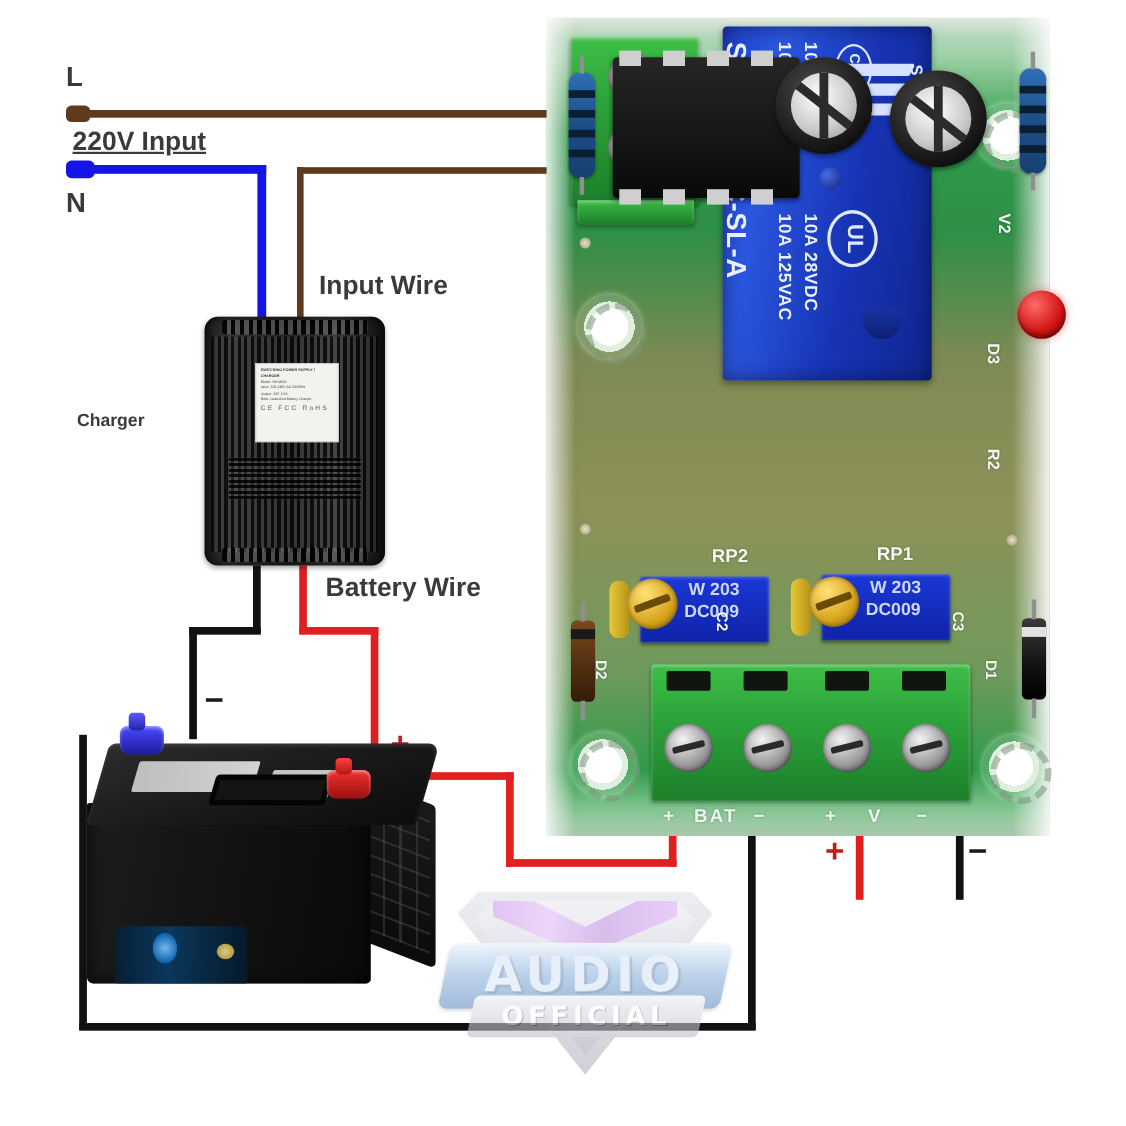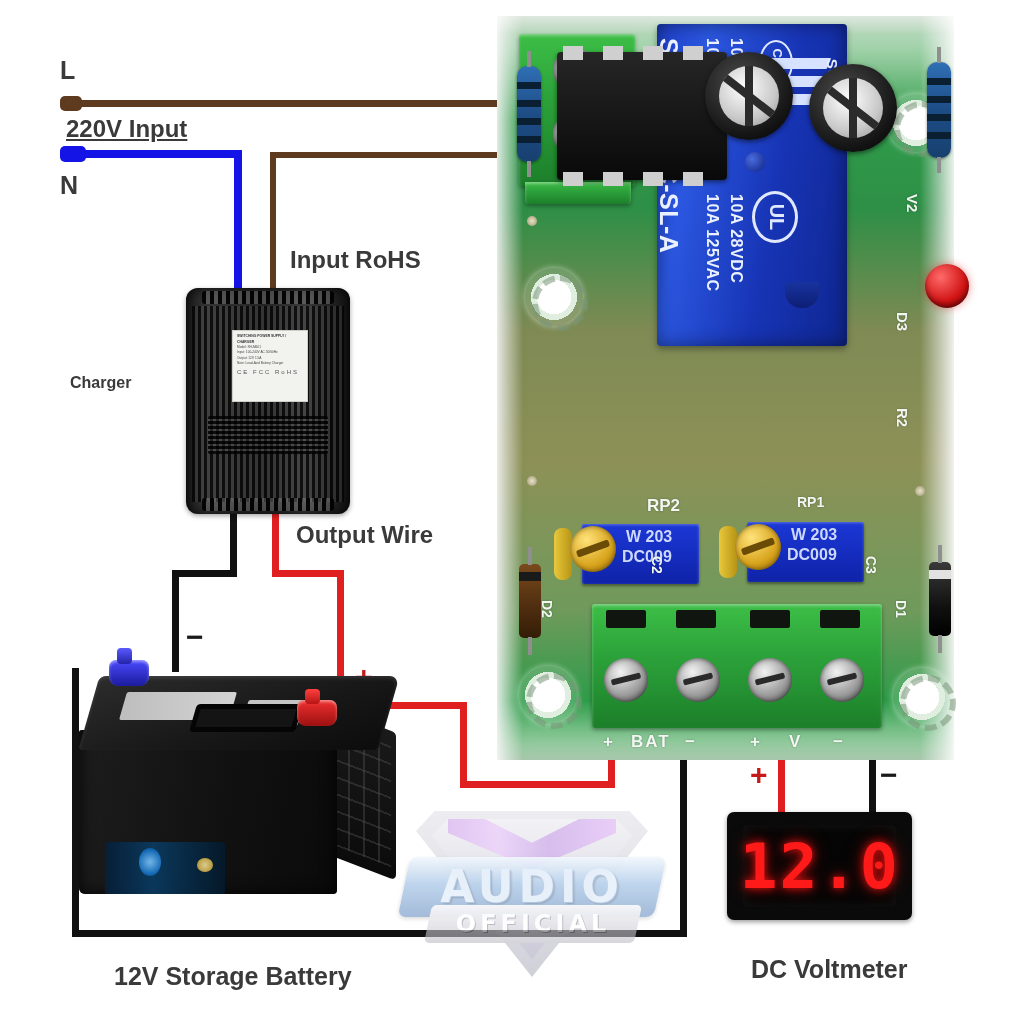--- a/index.html
+++ b/index.html
@@ -372,25 +372,23 @@
   <div class="wire w-black" style="left:72px;top:668px;width:7px;height:268px;"></div>
   <div class="wire w-black" style="left:72px;top:930px;width:615px;height:7px;"></div>
   <div class="wire w-black" style="left:680px;top:746px;width:7px;height:190px;"></div>
 
   <div class="wire w-red" style="left:778px;top:746px;width:7px;height:72px;"></div>
   <div class="wire w-black" style="left:869px;top:746px;width:7px;height:72px;"></div>
 
   <div class="lbl" style="left:60px;top:56px;font-size:25px;">L</div>
   <div class="lbl" style="left:66px;top:115px;font-size:24px;text-decoration:underline;">220V Input</div>
   <div class="lbl" style="left:60px;top:171px;font-size:25px;">N</div>
-  <div class="lbl" style="left:290px;top:246px;font-size:24px;">Input RoHS</div>
+  <div class="lbl" style="left:290px;top:246px;font-size:24px;">Input Wire</div>
   <div class="lbl" style="left:70px;top:374px;font-size:16px;">Charger</div>
-  <div class="lbl" style="left:296px;top:521px;font-size:24px;">Output Wire</div>
-  <div class="lbl" style="left:114px;top:962px;font-size:25px;">12V Storage Battery</div>
-  <div class="lbl" style="left:751px;top:955px;font-size:25px;">DC Voltmeter</div>
+  <div class="lbl" style="left:296px;top:521px;font-size:24px;">Battery Wire</div>
 
   <div class="lbl" style="left:186px;top:620px;font-size:30px;color:#1a1a1a;">−</div>
   <div class="lbl" style="left:355px;top:660px;font-size:30px;color:#c41a1a;">+</div>
   <div class="lbl" style="left:750px;top:758px;font-size:30px;color:#c41a1a;">+</div>
   <div class="lbl" style="left:880px;top:758px;font-size:30px;color:#1a1a1a;">−</div>
 
   <div id="charger">
     <div class="vents"></div>
     <div class="topvent"></div>
     <div class="botvent"></div>
@@ -482,21 +480,21 @@
       <div class="band" style="top:52px;"></div>
         <div class="band" style="top:70px;"></div>
     </div>
 
     <div class="led" style="left:428px;top:248px;"></div>
     <div class="silk silk-rot" style="left:424px;top:178px;font-size:15px;">V2</div>
     <div class="silk silk-rot" style="left:414px;top:296px;font-size:15px;">D3</div>
     <div class="silk silk-rot" style="left:414px;top:392px;font-size:15px;">R2</div>
 
     <div class="silk" style="left:150px;top:480px;font-size:17px;">RP2</div>
-    <div class="silk" style="left:300px;top:478px;font-size:14px;">RP1</div>
+    <div class="silk" style="left:300px;top:478px;font-size:17px;">RP1</div>
 
     <div class="trim" style="left:85px;top:508px;">
       <div class="yel"></div>
       <div class="pot"></div>
       <div class="code">W 203</div>
       <div class="code" style="top:24px;left:40px;">DC009</div>
     </div>
     <div class="trim" style="left:250px;top:506px;">
       <div class="yel"></div>
       <div class="pot"></div>
@@ -535,25 +533,20 @@
     <div class="silk" style="left:188px;top:716px;font-size:17px;">−</div>
     <div class="silk" style="left:253px;top:716px;font-size:17px;">+</div>
     <div class="silk" style="left:292px;top:716px;font-size:17px;">V</div>
     <div class="silk" style="left:336px;top:716px;font-size:17px;">−</div>
 
     <div class="pad" style="left:30px;top:200px;"></div>
     <div class="pad" style="left:30px;top:460px;"></div>
     <div class="pad" style="left:418px;top:470px;"></div>
   </div>
 
-  <div id="voltmeter">
-    <div class="screen">
-      <div class="digits">12.0</div>
-    </div>
-  </div>
 
   <div id="wm">
     <div class="shield"></div>
     <div class="shield2"></div>
     <div class="chev"></div>
     <div class="audio">
       <span>AUDIO</span>
     </div>
     <div class="official">
       <span>OFFICIAL</span>

